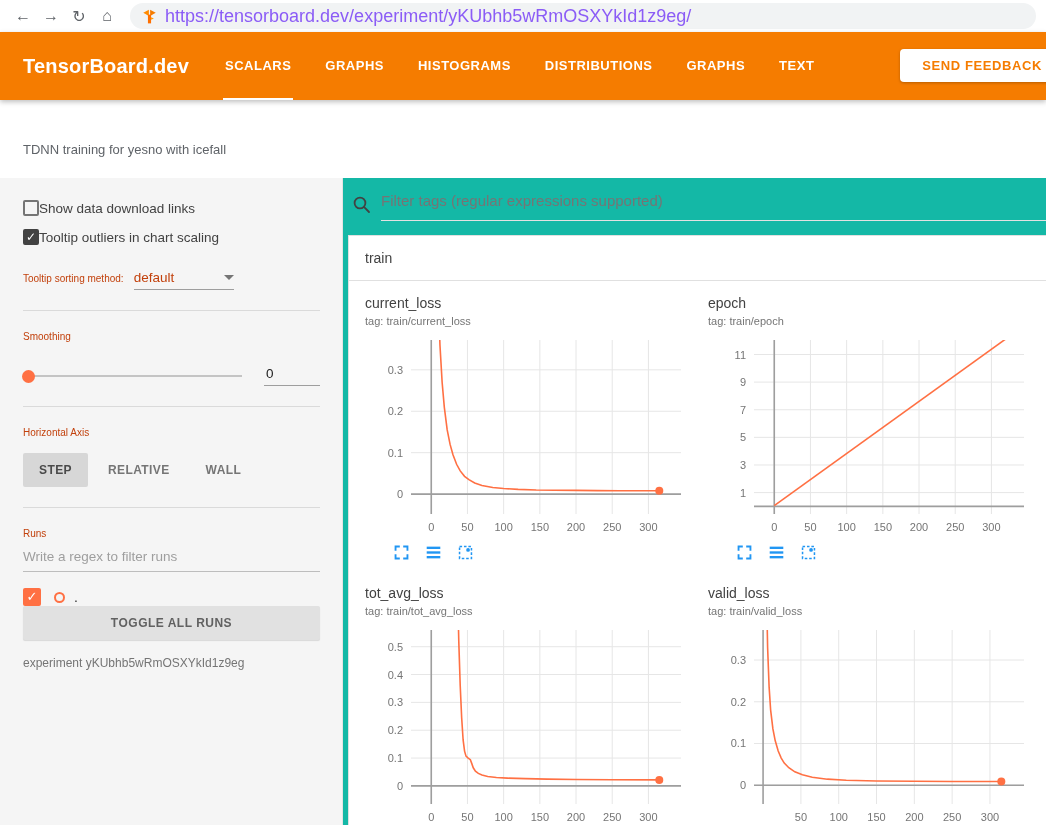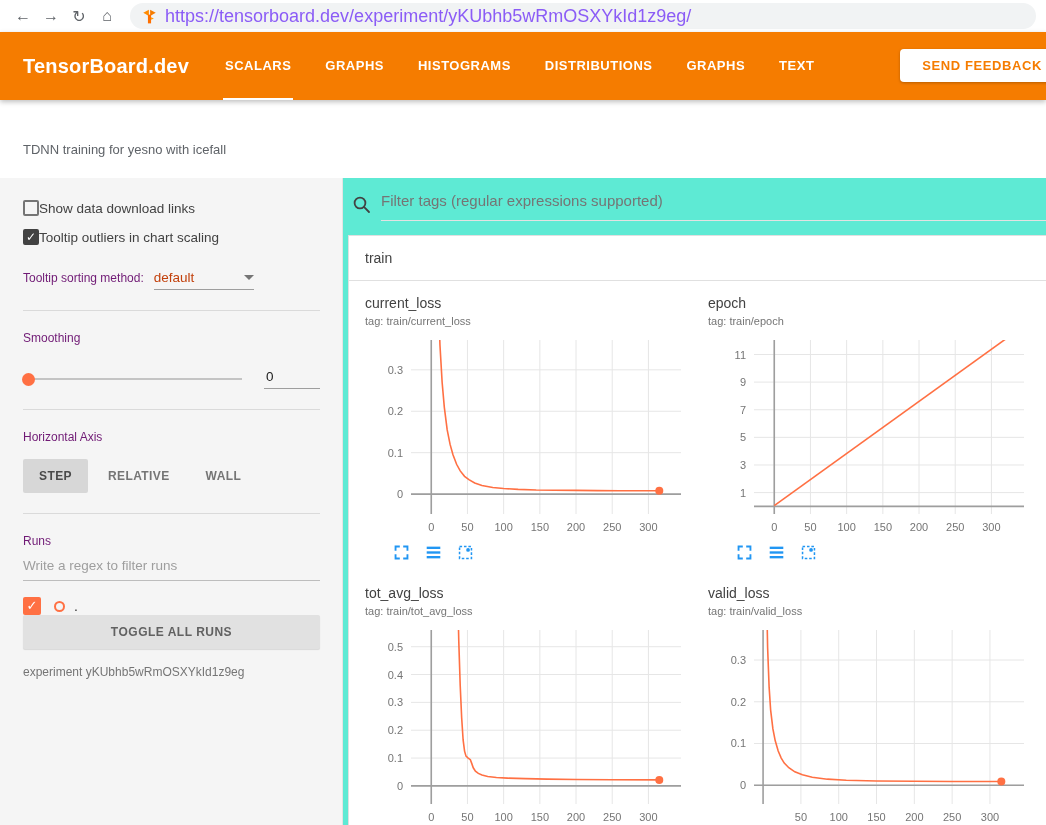--- a/index.html
+++ b/index.html
@@ -23,42 +23,42 @@
   
   .desc-bar { height:78px; padding:42px 0 0 23px; font-size:13px; color:#5f6368; background:#fff; }
 
   
   .content { display:flex; height:647px; }
   .sidebar { width:343px; background:#f5f5f5; border-right:1px solid #e4e4e4; padding:22px 22px 0 23px; overflow:hidden; }
   .check-row { display:flex; align-items:center; margin-bottom:13px; font-size:13.5px; color:#424242; cursor:pointer; }
   .checkbox { width:16px; height:16px; border:2px solid #757575; border-radius:2px; background:#f5f5f5; flex:0 0 auto; }
   .checkbox.checked { background:#424242; border-color:#424242; color:#fff; font-size:12px; line-height:13px; text-align:center; }
   .tooltip-row { display:flex; align-items:baseline; gap:10px; margin-top:25px; }
-  .lbl { font-size:12px; color:#701a75; }
+  .lbl { font-size:10px; color:#c2410c; }
   .select { width:100px; border-bottom:1px solid #9e9e9e; padding-bottom:4px; font-size:13.5px; color:#c2410c; display:flex; justify-content:space-between; align-items:center; cursor:pointer; }
   .caret { width:0; height:0; border-left:5px solid transparent; border-right:5px solid transparent; border-top:5px solid #757575; }
   .divider { border-top:1px solid #dadada; margin:20px 0; }
   .slider-row { display:flex; align-items:center; margin-top:24px; }
   .slider { flex:1; height:2px; background:#c4c4c4; position:relative; margin-right:22px; cursor:pointer; }
   .thumb { width:13px; height:13px; border-radius:50%; background:#ff7043; position:absolute; left:-1px; top:-5.5px; }
   .slider-val { width:56px; border-bottom:1px solid #9e9e9e; font-size:13.5px; color:#212121; padding:0 2px 4px; }
   .axis-btns { display:flex; gap:4px; margin-top:15px; }
   .axis-btn { font-size:12px; font-weight:bold; letter-spacing:0.4px; color:#757575; padding:10px 16px; border-radius:2px; cursor:pointer;text-align:center; }
   .axis-btn.selected { background:#d7d7d7; color:#4a4a4a; }
   .runs-filter { width:100%; background:transparent; border:none; outline:none; border-bottom:1px solid #bdbdbd; font-size:13.5px; color:#212121; padding:10px 0 7px; font-family:"Liberation Sans","DejaVu Sans",sans-serif; }
   .runs-filter::placeholder { color:#9e9e9e; }
   .run-row { display:flex; align-items:center; gap:9px; margin-top:16px; }
   .run-check { width:18px; height:18px; background:#ff7043; border-radius:2px; color:#fff; font-size:13px; line-height:18px; text-align:center; cursor:pointer; }
   .run-circle { width:11px; height:11px; border:2px solid #ff7043; border-radius:50%; margin-left:4px; }
   .run-name { font-size:14px; color:#333; }
   .toggle-btn { width:100%; background:#e1e1e1; border-radius:2px; text-align:center; font-size:12px; font-weight:bold; letter-spacing:0.5px; color:#616161; padding:10px 0; cursor:pointer; box-shadow:0 1px 1px rgba(0,0,0,0.12); }
   .exp-label { margin-top:16px; font-size:12px; color:#757575; }
 
   
-  .main { flex:1; background:#5eead4; overflow:hidden; }
+  .main { flex:1; background:#14b8a6; overflow:hidden; }
   .filter-row { display:flex; align-items:center; gap:9px; padding:10px 0 0 9px; }
   .filter-row svg { flex:0 0 auto; }
   .filter-input { flex:1; border:none; outline:none; border-bottom:1px solid #e2e2e2; font-size:15px; color:#212121; padding:4px 0 11px; background:transparent; font-family:"Liberation Sans","DejaVu Sans",sans-serif; }
   .filter-input::placeholder { color:#757575; }
   .card { margin:14px 0 0 5px; border:1px solid #e0e0e0; border-right:none; background:#fff; }
   .card-header { padding:14px 16px; font-size:14px; color:#424242; border-bottom:1px solid #e0e0e0; cursor:pointer; }
   .charts-grid { display:grid; grid-template-columns:335px 335px; column-gap:8px; row-gap:24px; padding:14px 0 0 16px; }
   .chart-title { font-size:14px; color:#424242; line-height:17px; }
   .chart-tag { font-size:11px; color:#757575; line-height:14px; margin-top:2px; }
   .chart-card svg.plot { margin-top:6px; display:block; }

